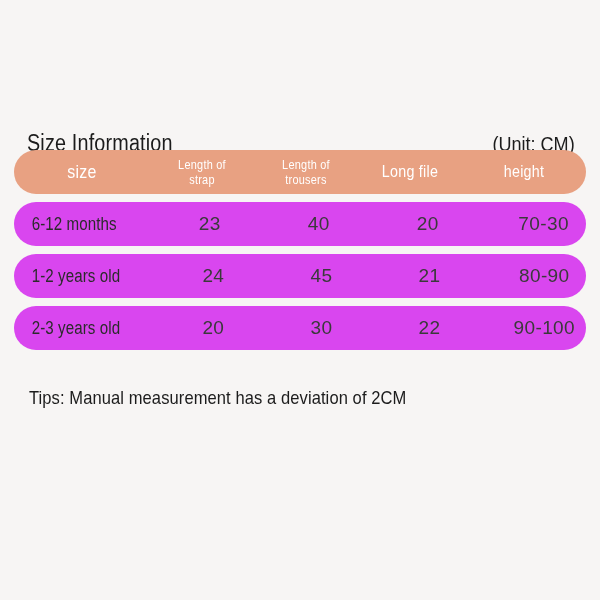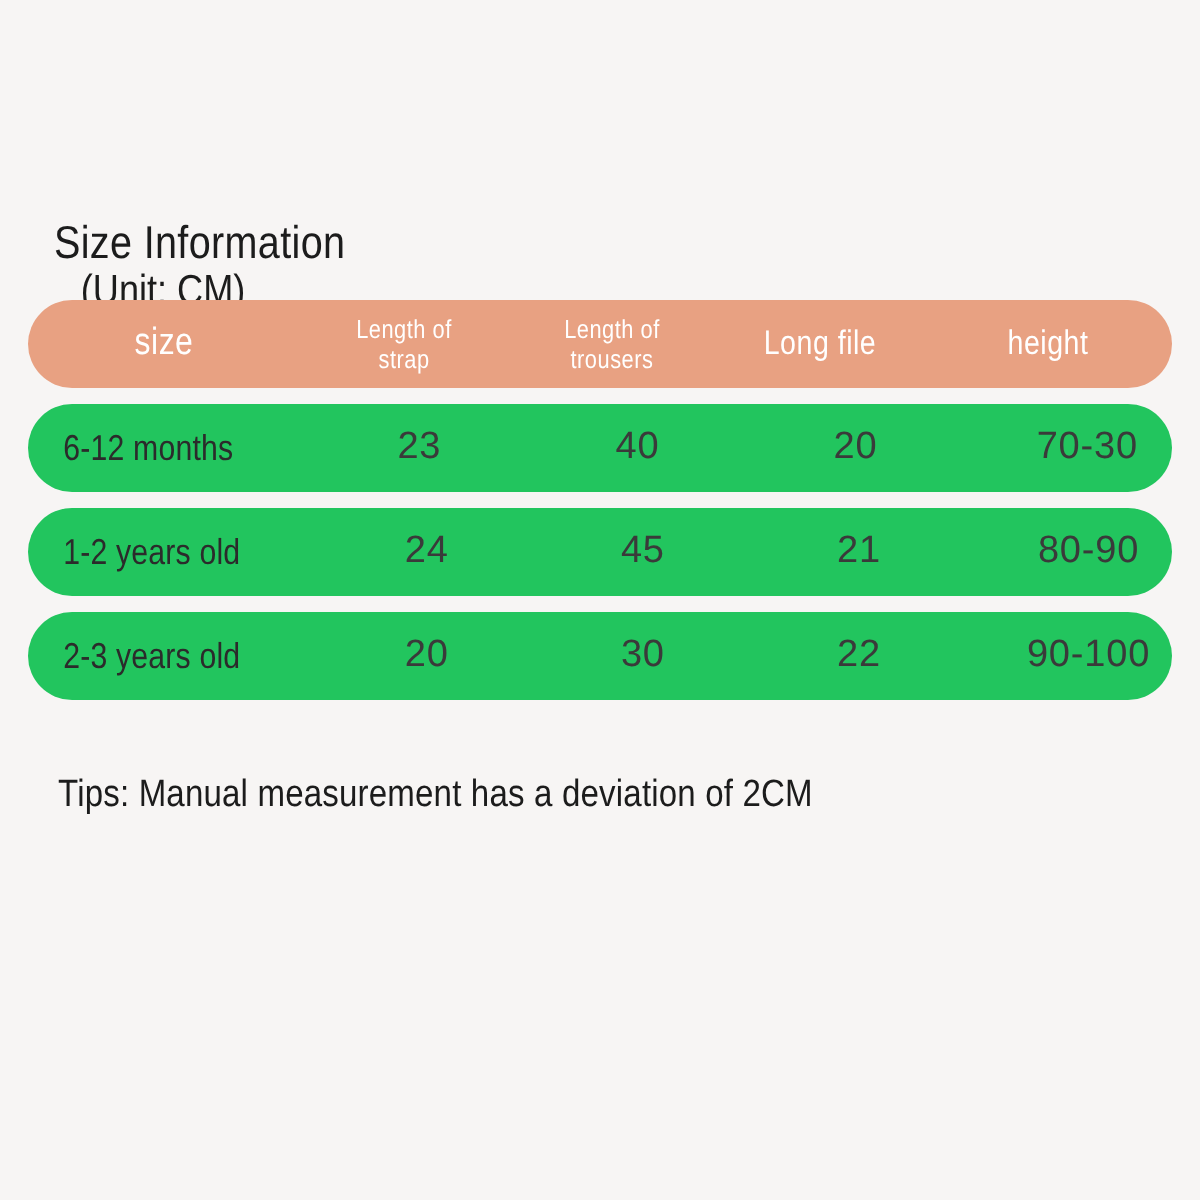--- a/index.html
+++ b/index.html
@@ -21,27 +21,26 @@
     left: 0;
     top: 0;
     width: 600px;
     height: 600px;
   }
 
   
   .title-row {
     position: absolute;
     left: 27px;
-    top: 108px;
+    top: 130px;
     width: 548px;
     height: 30px;
     display: flex;
     align-items: baseline;
     justify-content: space-between;
-    flex-direction: column;
   }
   .title-main {
     font-size: 23px;
     line-height: 26px;
     color: #1c1c1c;
     letter-spacing: 0.2px;
     transform: scaleX(0.86);
     transform-origin: left center;
     white-space: nowrap;
   }
@@ -72,21 +71,21 @@
 
   .header-row {
     height: 44px;
     background: #e8a182;
     border-radius: 22px;
     margin-bottom: 8px;
   }
 
   .data-row {
     height: 44px;
-    background: #22c55e;
+    background: #d946ef;
     border-radius: 22px;
     margin-bottom: 8px;
     gap: 38px;
   }
   .data-row:last-child { margin-bottom: 0; }
 
   
   .c {
     box-sizing: border-box;
     display: flex;

